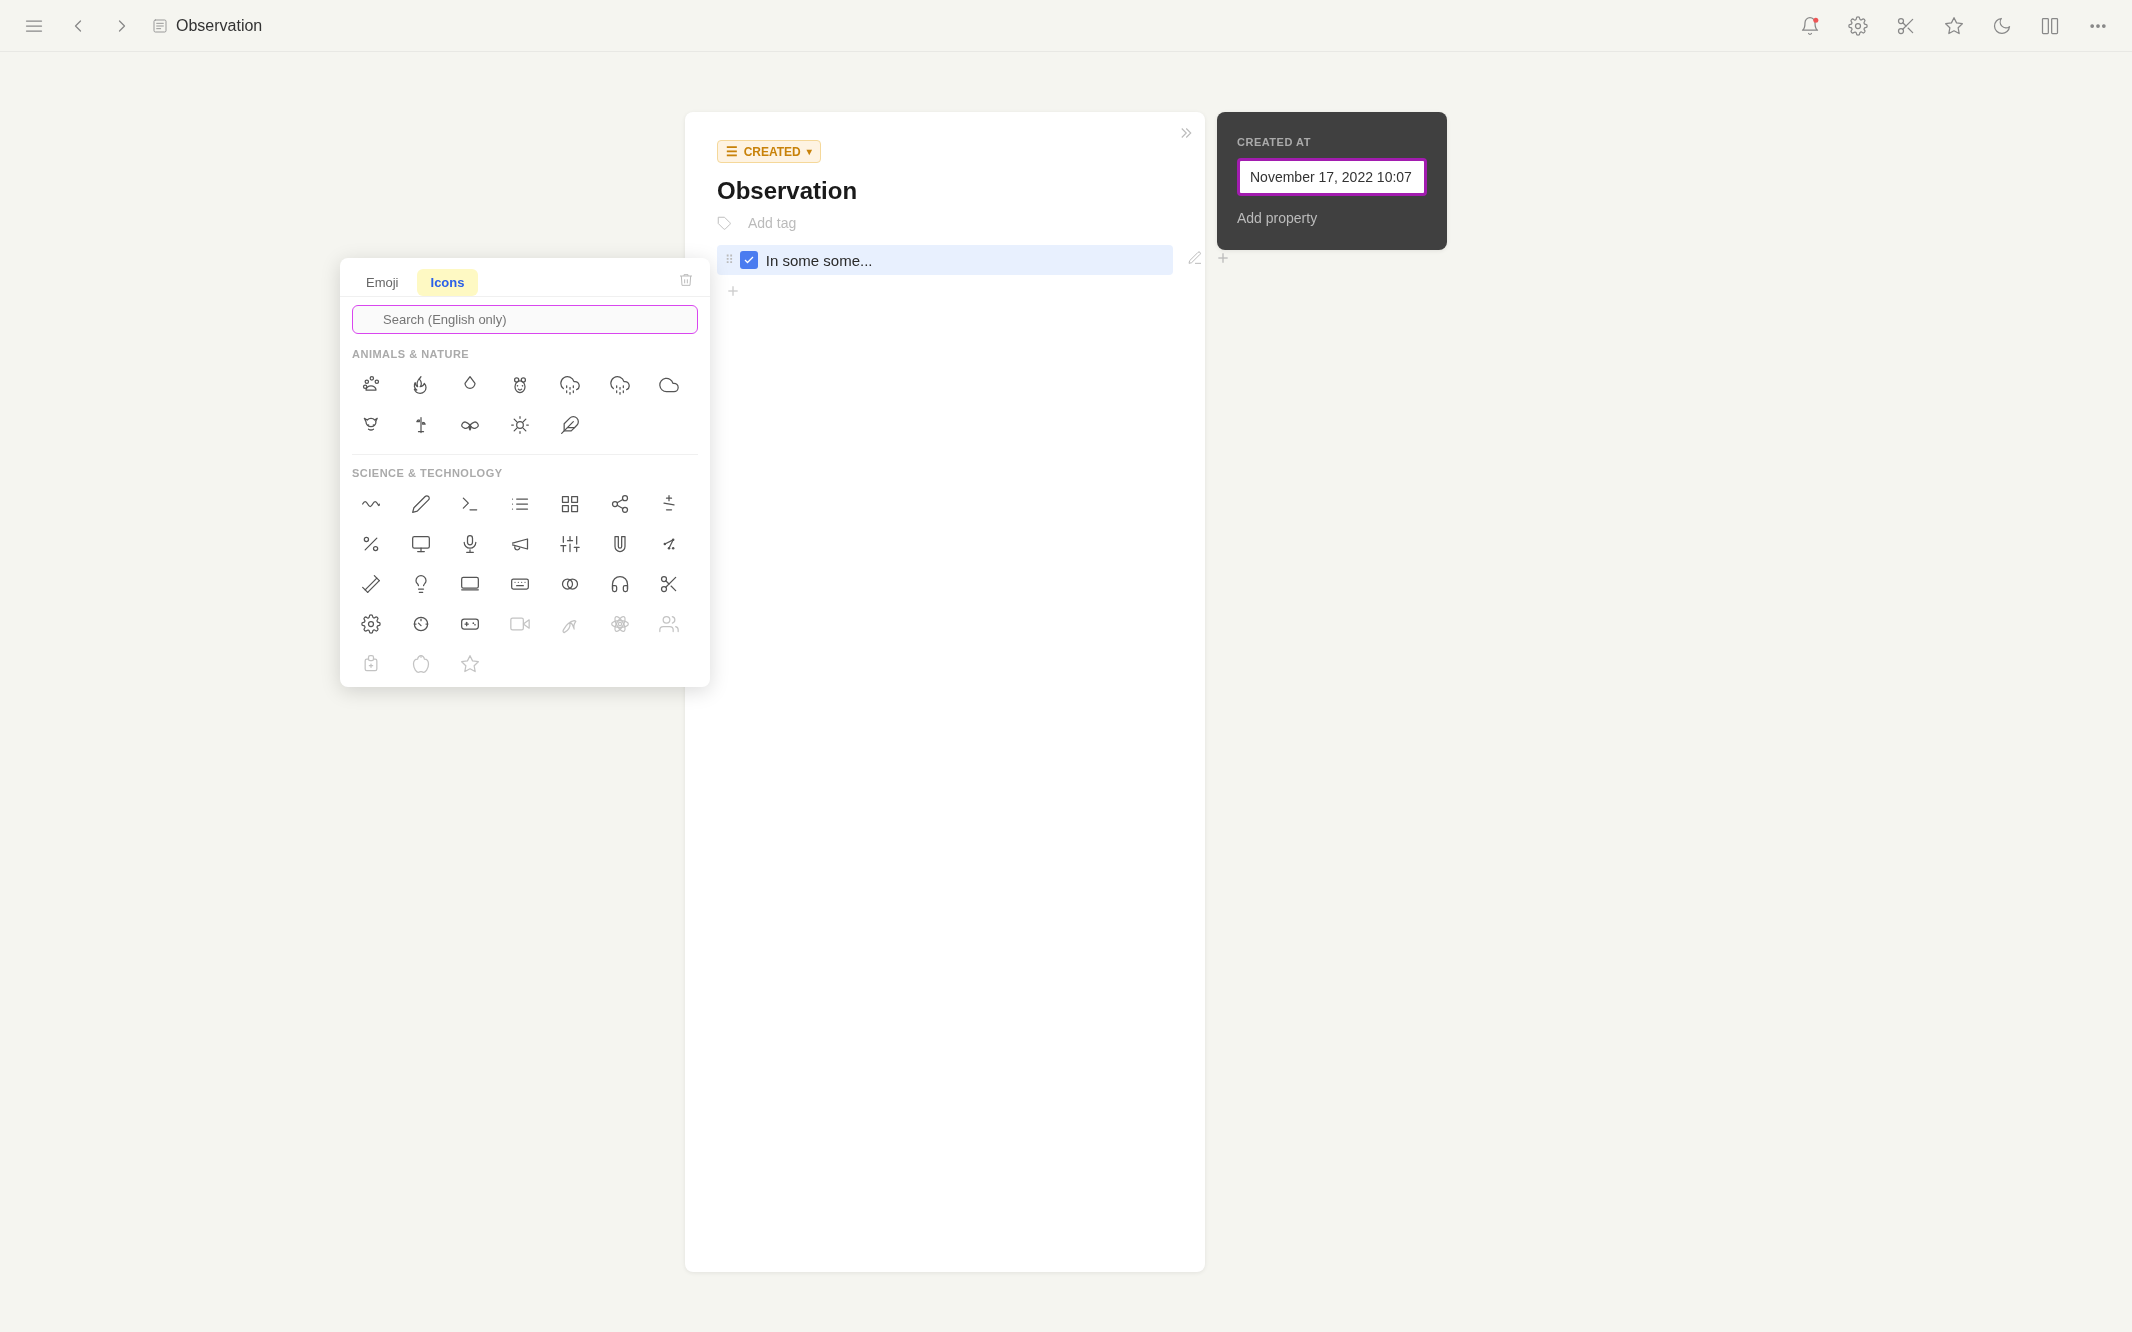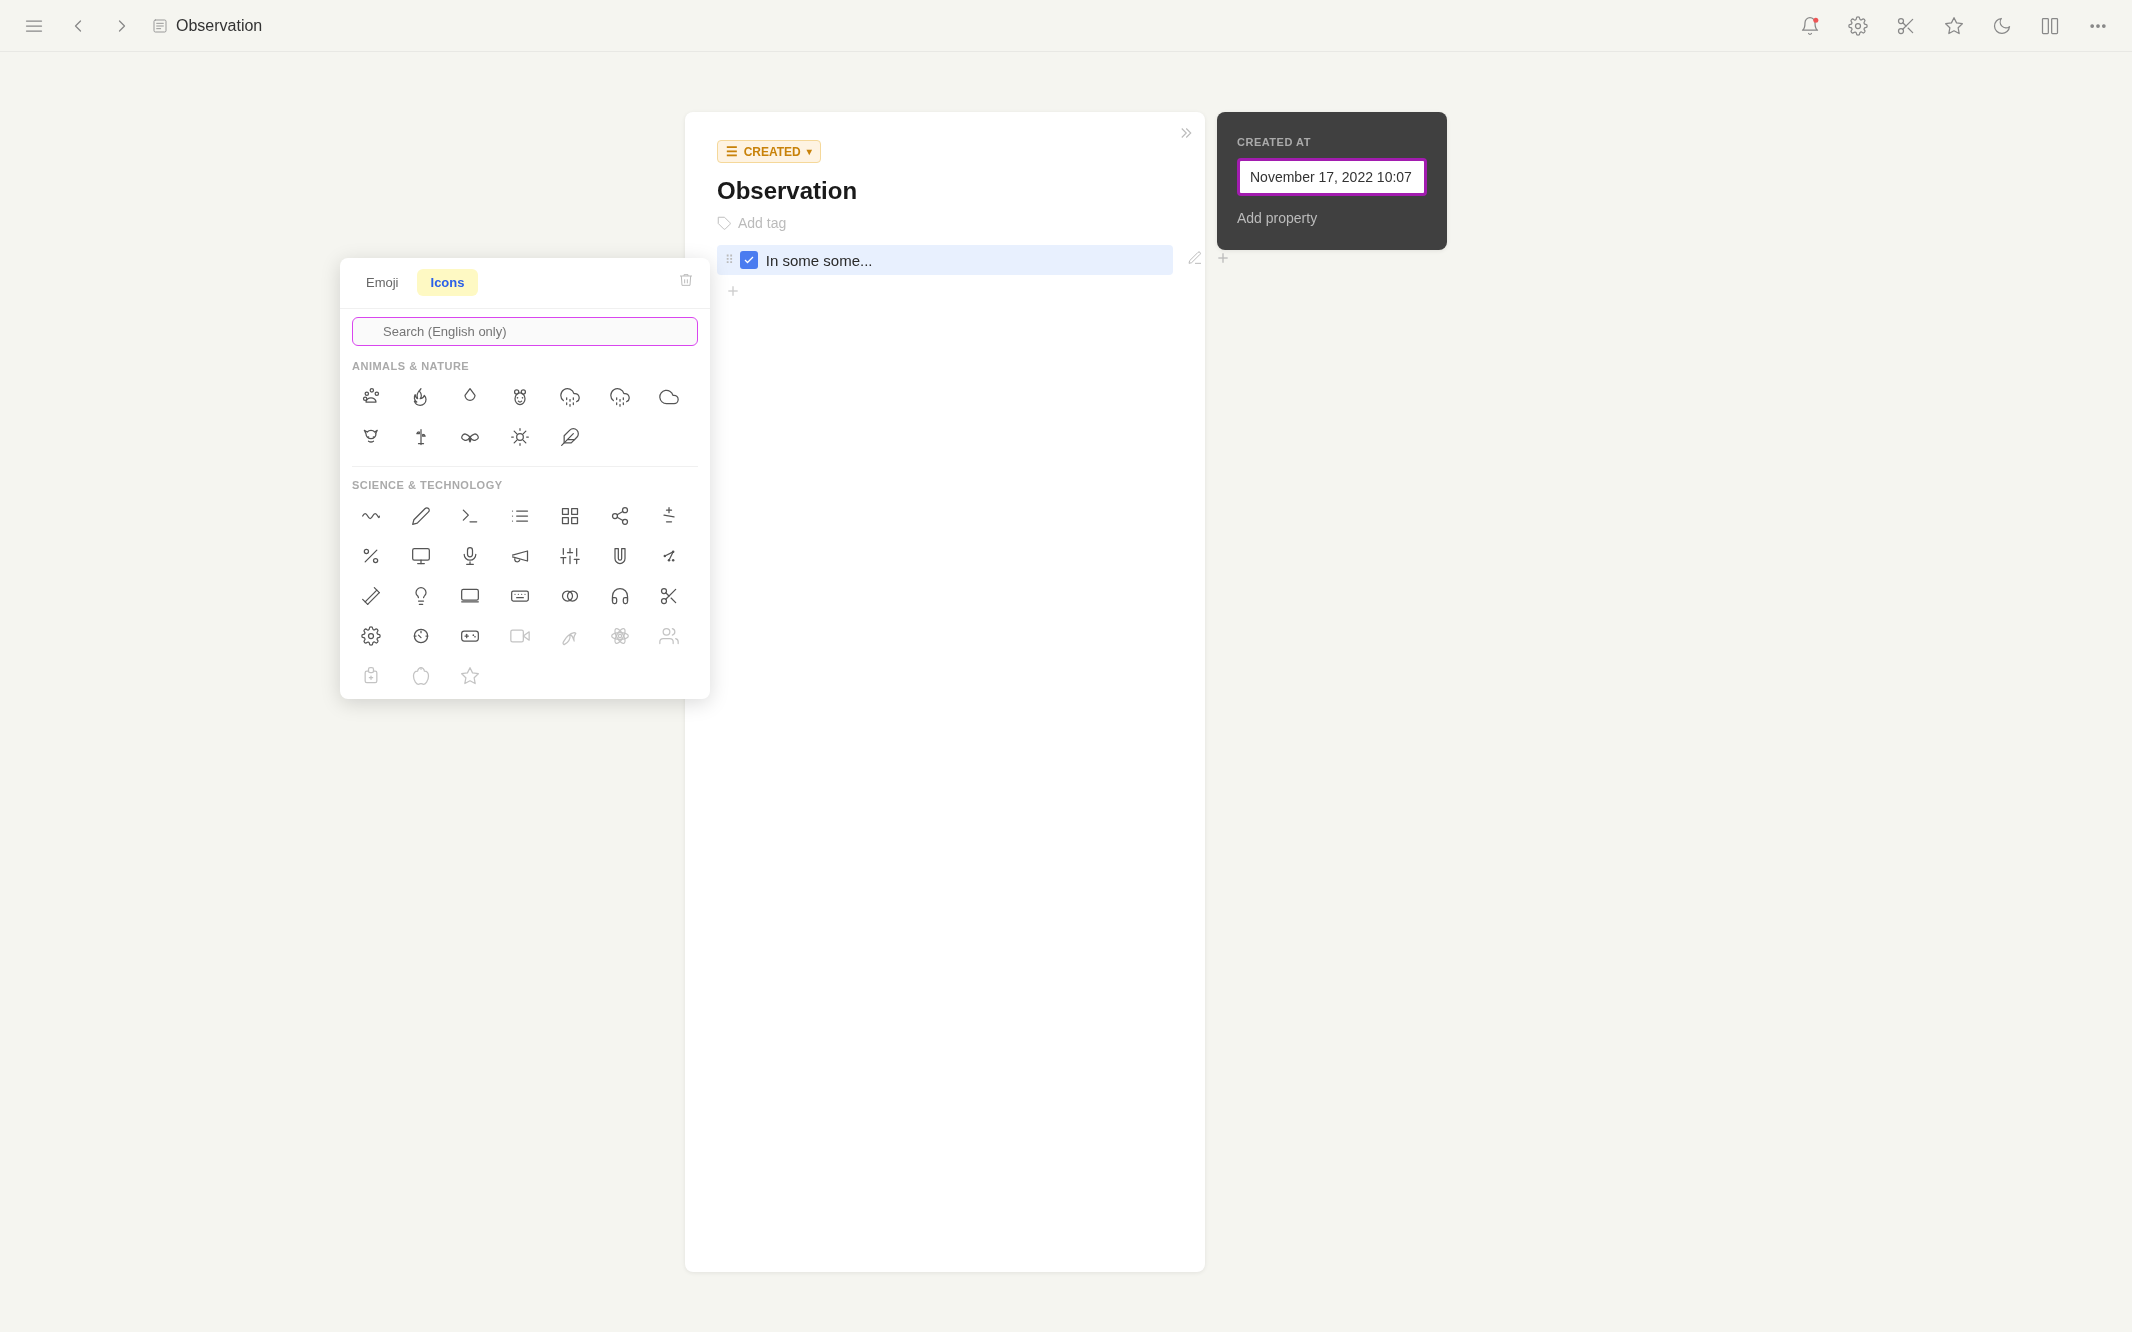--- a/index.html
+++ b/index.html
@@ -112,21 +112,21 @@
     .doc-title {
       font-size: 24px;
       font-weight: 600;
       color: #1a1a1a;
       margin-bottom: 10px;
     }
 
     .add-tag-row {
       display: flex;
       align-items: center;
-      gap: 6px;
+      gap: 16px;
       color: #bbb;
       font-size: 14px;
       margin-bottom: 14px;
       cursor: pointer;
     }
 
     
     .list-item-row {
       display: flex;
       align-items: center;
@@ -196,21 +196,21 @@
       background: #fff;
       border-radius: 8px;
       box-shadow: 0 4px 20px rgba(0,0,0,0.15);
       z-index: 100;
       overflow: hidden;
     }
 
     .icon-picker-tabs {
       display: flex;
       align-items: center;
-      padding: 10px 12px 12px;
+      padding: 10px 12px 0;
       gap: 4px;
       border-bottom: 1px solid #f0f0f0;
     }
     .icon-tab {
       padding: 6px 14px;
       font-size: 13px;
       border-radius: 6px;
       cursor: pointer;
       border: none;
       background: none;

